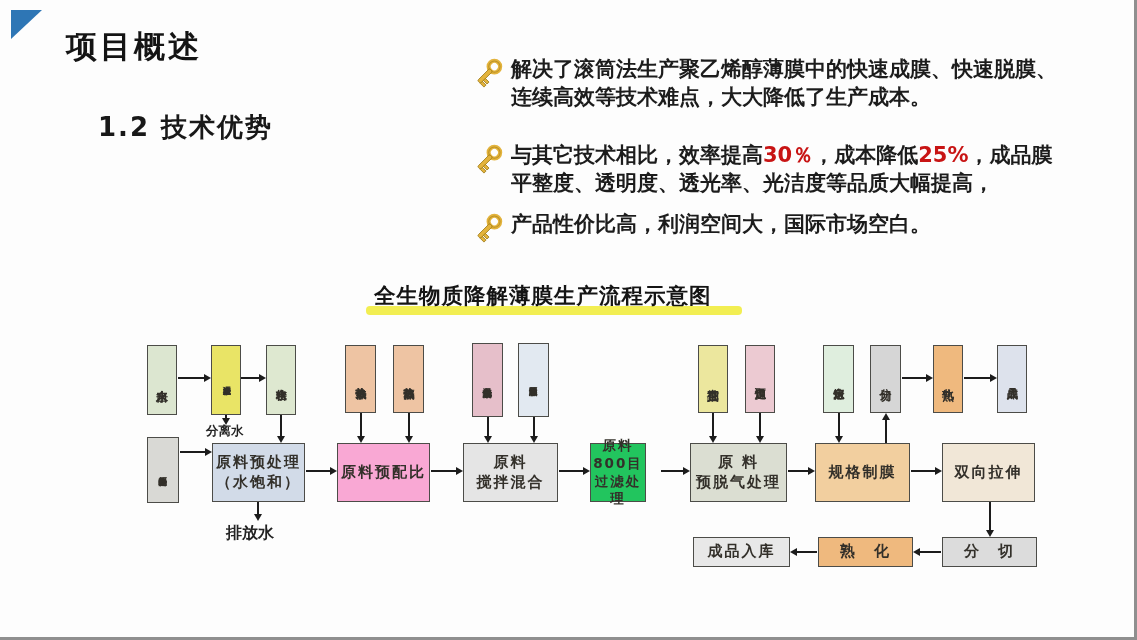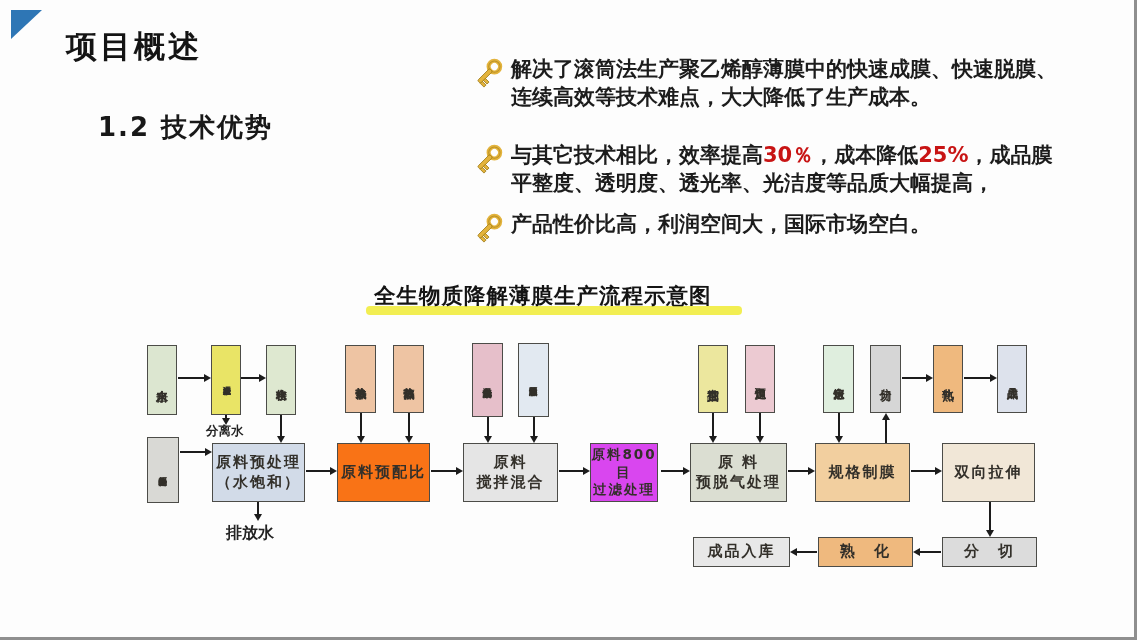--- a/index.html
+++ b/index.html
@@ -96,24 +96,24 @@
       <div class="fbox vbox" style="left: 518px; top: 343px; width: 31px; height: 74px; background: rgb(226, 233, 241); font-size: 8.5px;">添加医用级甘油</div>
       <div class="fbox vbox" style="left: 698px; top: 345px; width: 30px; height: 68px; background: rgb(236, 231, 158); font-size: 12px;">抽真空</div>
       <div class="fbox vbox" style="left: 745px; top: 345px; width: 30px; height: 68px; background: rgb(236, 202, 210); font-size: 11px;">预定恒温</div>
       <div class="fbox vbox" style="left: 823px; top: 345px; width: 31px; height: 68px; background: rgb(223, 238, 222); font-size: 11px;">水分恒定</div>
       <div class="fbox vbox" style="left: 870px; top: 345px; width: 31px; height: 68px; background: rgb(214, 214, 214); font-size: 12px;">分切</div>
       <div class="fbox vbox" style="left: 933px; top: 345px; width: 30px; height: 68px; background: rgb(239, 185, 126); font-size: 12px;">熟化</div>
       <div class="fbox vbox" style="left: 997px; top: 345px; width: 30px; height: 68px; background: rgb(221, 226, 236); font-size: 11px;">成品入库</div>
       <div class="fbox vbox" style="left: 147px; top: 437px; width: 32px; height: 66px; background: rgb(217, 217, 213); font-size: 8.5px;">全生物降解原料</div>
       <div class="fbox" style="left: 212px; top: 443px; width: 93px; height: 59px; background: rgb(210, 219, 232);">原料预处理
 （水饱和）</div>
-      <div class="fbox" style="left: 337px; top: 443px; width: 93px; height: 59px; background: #f97316;">原料预配比</div>
+      <div class="fbox" style="left: 337px; top: 443px; width: 93px; height: 59px; background: #f9a8d4;">原料预配比</div>
       <div class="fbox" style="left: 463px; top: 443px; width: 95px; height: 59px; background: #e5e5e5;">原料
 搅拌混合</div>
-      <div class="fbox" style="left: 590px; top: 443px; width: 68px; height: 59px; background: #d946ef; font-size: 13.5px;">原料800目
+      <div class="fbox" style="left: 590px; top: 443px; width: 56px; height: 59px; background: #22c55e; font-size: 13.5px;">原料800目
 过滤处理</div>
       <div class="fbox" style="left: 690px; top: 443px; width: 97px; height: 59px; background: rgb(219, 222, 210);">原 料
 预脱气处理</div>
       <div class="fbox" style="left: 815px; top: 443px; width: 95px; height: 59px; background: rgb(242, 207, 159); text-align: center;">规格制膜</div>
       <div class="fbox" style="left: 942px; top: 443px; width: 93px; height: 59px; background: rgb(241, 231, 215);">双向拉伸</div>
       <div class="fbox" style="left: 693px; top: 537px; width: 97px; height: 30px; background: rgb(232, 232, 232);">成品入库</div>
       <div class="fbox" style="left: 818px; top: 537px; width: 95px; height: 30px; background: rgb(239, 185, 126);">熟　化</div>
       <div class="fbox" style="left: 942px; top: 537px; width: 95px; height: 30px; background: rgb(220, 220, 220);">分　切</div>
       <div class="fline" style="left: 178px; top: 377px; width: 26px; height: 2px;"></div>
       <div class="fhead" style="left: 204px; top: 373.5px; border-left: 7px solid rgb(28, 28, 28); border-top: 4.5px solid transparent; border-bottom: 4.5px solid transparent;"></div>

